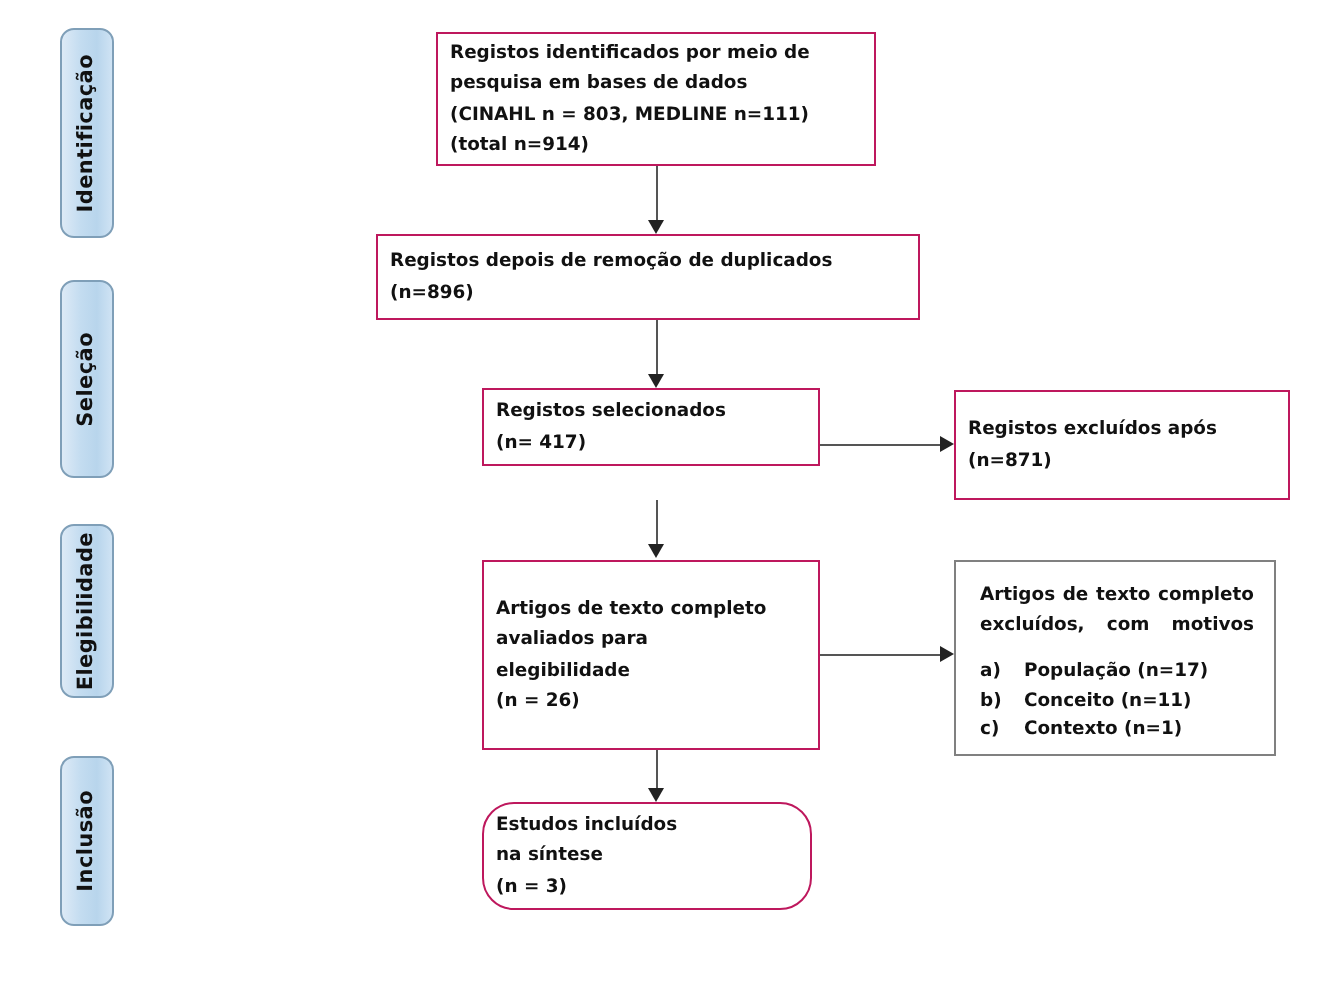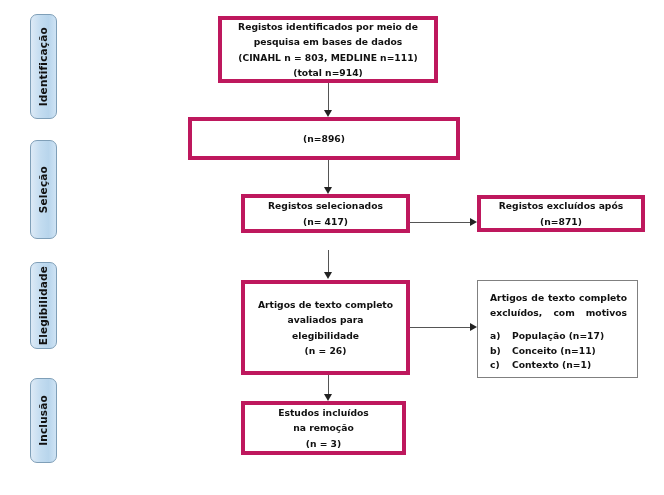--- a/index.html
+++ b/index.html
@@ -39,25 +39,25 @@
     letter-spacing: 0.2px;
     color: #111111;
     white-space: nowrap;
     line-height: 1;
   }
 
   
   .flow-box {
     position: absolute;
     box-sizing: border-box;
-    border: 4px solid #be185d;
+    border: 1px solid #be185d;
     background: #ffffff;
     display: flex;
     flex-direction: column;
-    align-items: center;
+    align-items: flex-start;
     justify-content: center;
     text-align: center;
     font-size: 9.2px;
     font-weight: bold;
     line-height: 1.65;
     color: #111111;
     padding: 2px 6px;
   }
   .flow-box .line { display: block; white-space: nowrap; }
 
@@ -153,35 +153,36 @@
     <span class="line">Registos identificados por meio de</span>
     <span class="line">pesquisa em bases de dados</span>
     <span class="line">(CINAHL n = 803, MEDLINE n=111)</span>
     <span class="line">(total n=914)</span>
   </div>
 
   <div class="v-line" style="left:328px; top:83px; height:27px;"></div>
   <div class="arrow-down" style="left:323.5px; top:110px;"></div>
 
   <div class="flow-box" style="left:188px; top:117px; width:272px; height:43px;">
+    <span class="line">Registos depois de remoção de duplicados</span>
     <span class="line">(n=896)</span>
   </div>
 
   <div class="v-line" style="left:328px; top:160px; height:27px;"></div>
   <div class="arrow-down" style="left:323.5px; top:187px;"></div>
 
   <div class="flow-box" style="left:241px; top:194px; width:169px; height:39px;">
     <span class="line">Registos selecionados</span>
     <span class="line">(n= 417)</span>
   </div>
 
   <div class="h-line" style="left:410px; top:222px; width:60px;"></div>
   <div class="arrow-right" style="left:470px; top:217.5px;"></div>
 
-  <div class="flow-box" style="left:477px; top:195px; width:168px; height:37px;">
+  <div class="flow-box" style="left:477px; top:195px; width:168px; height:55px;">
     <span class="line">Registos excluídos após</span>
     <span class="line">(n=871)</span>
   </div>
 
   <div class="v-line" style="left:328px; top:250px; height:22px;"></div>
   <div class="arrow-down" style="left:323.5px; top:272px;"></div>
 
   <div class="flow-box" style="left:241px; top:280px; width:169px; height:95px;">
     <span class="line">Artigos de texto completo</span>
     <span class="line">avaliados para</span>
@@ -209,19 +210,19 @@
       <li>
         <span class="marker">c)</span>
         <span>Contexto (n=1)</span>
       </li>
     </ul>
   </div>
 
   <div class="v-line" style="left:328px; top:375px; height:19px;"></div>
   <div class="arrow-down" style="left:323.5px; top:394px;"></div>
 
-  <div class="flow-box" style="left:241px; top:401px; width:165px; height:54px;">
+  <div class="flow-box" style="left:241px; top:401px; width:165px; height:54px;border-radius:16px;">
     <span class="line">Estudos incluídos</span>
-    <span class="line">na remoção</span>
+    <span class="line">na síntese</span>
     <span class="line">(n = 3)</span>
   </div>
 
 </div>
 
 </body></html>

